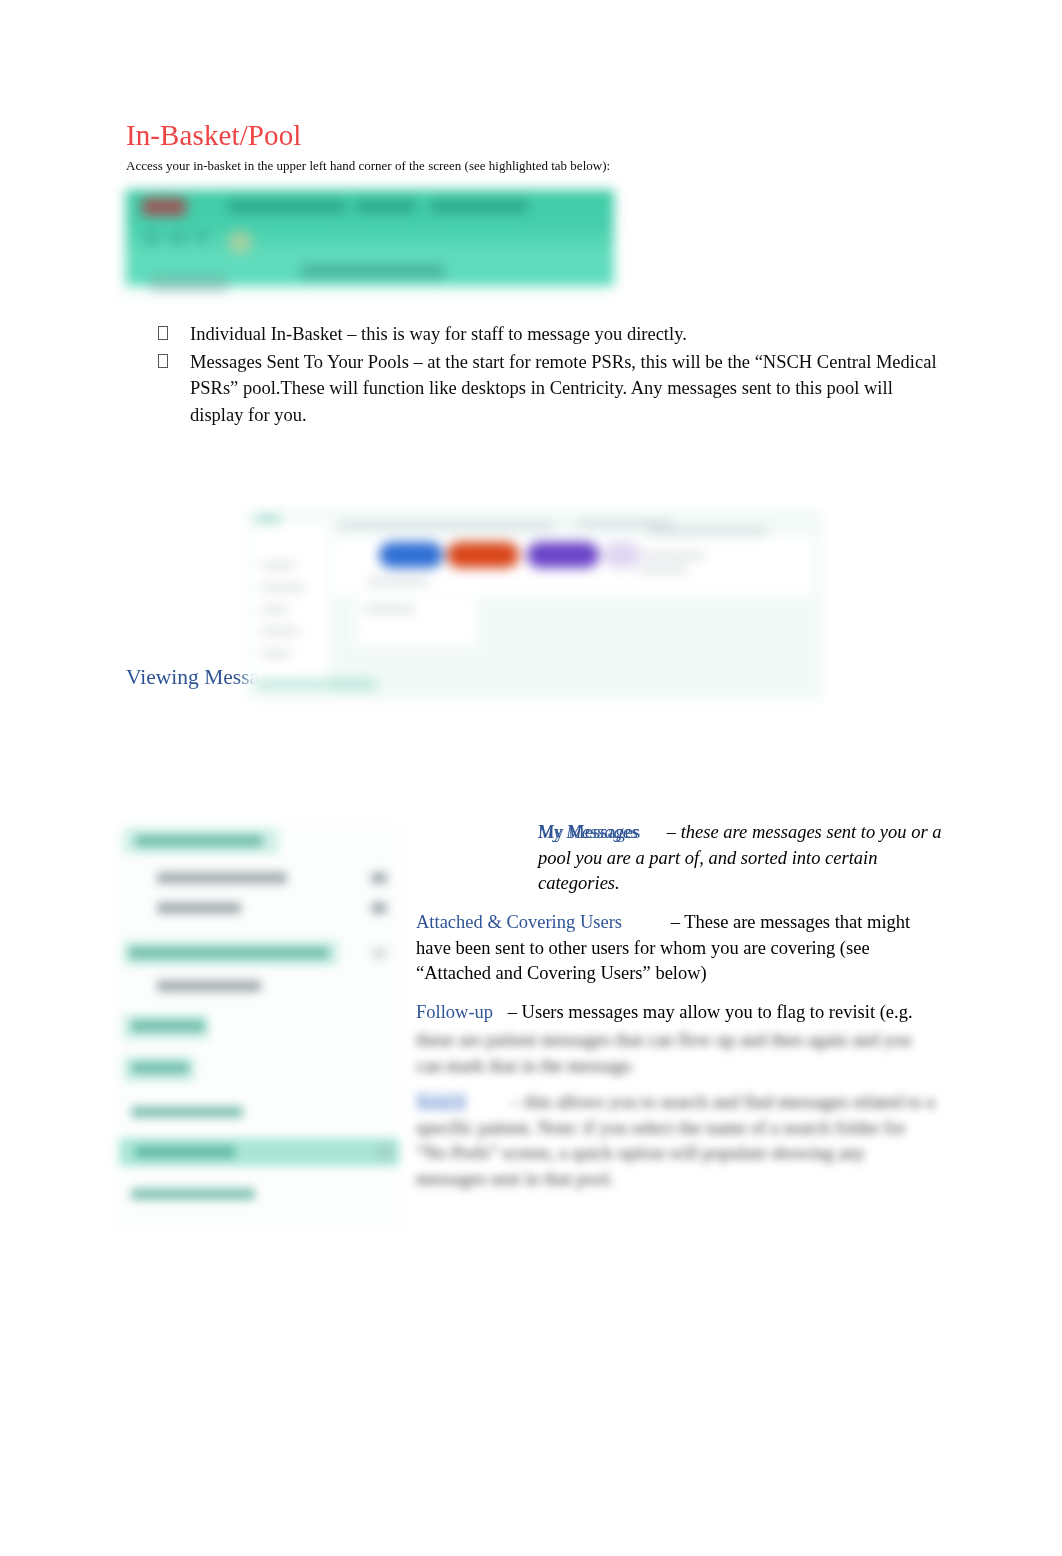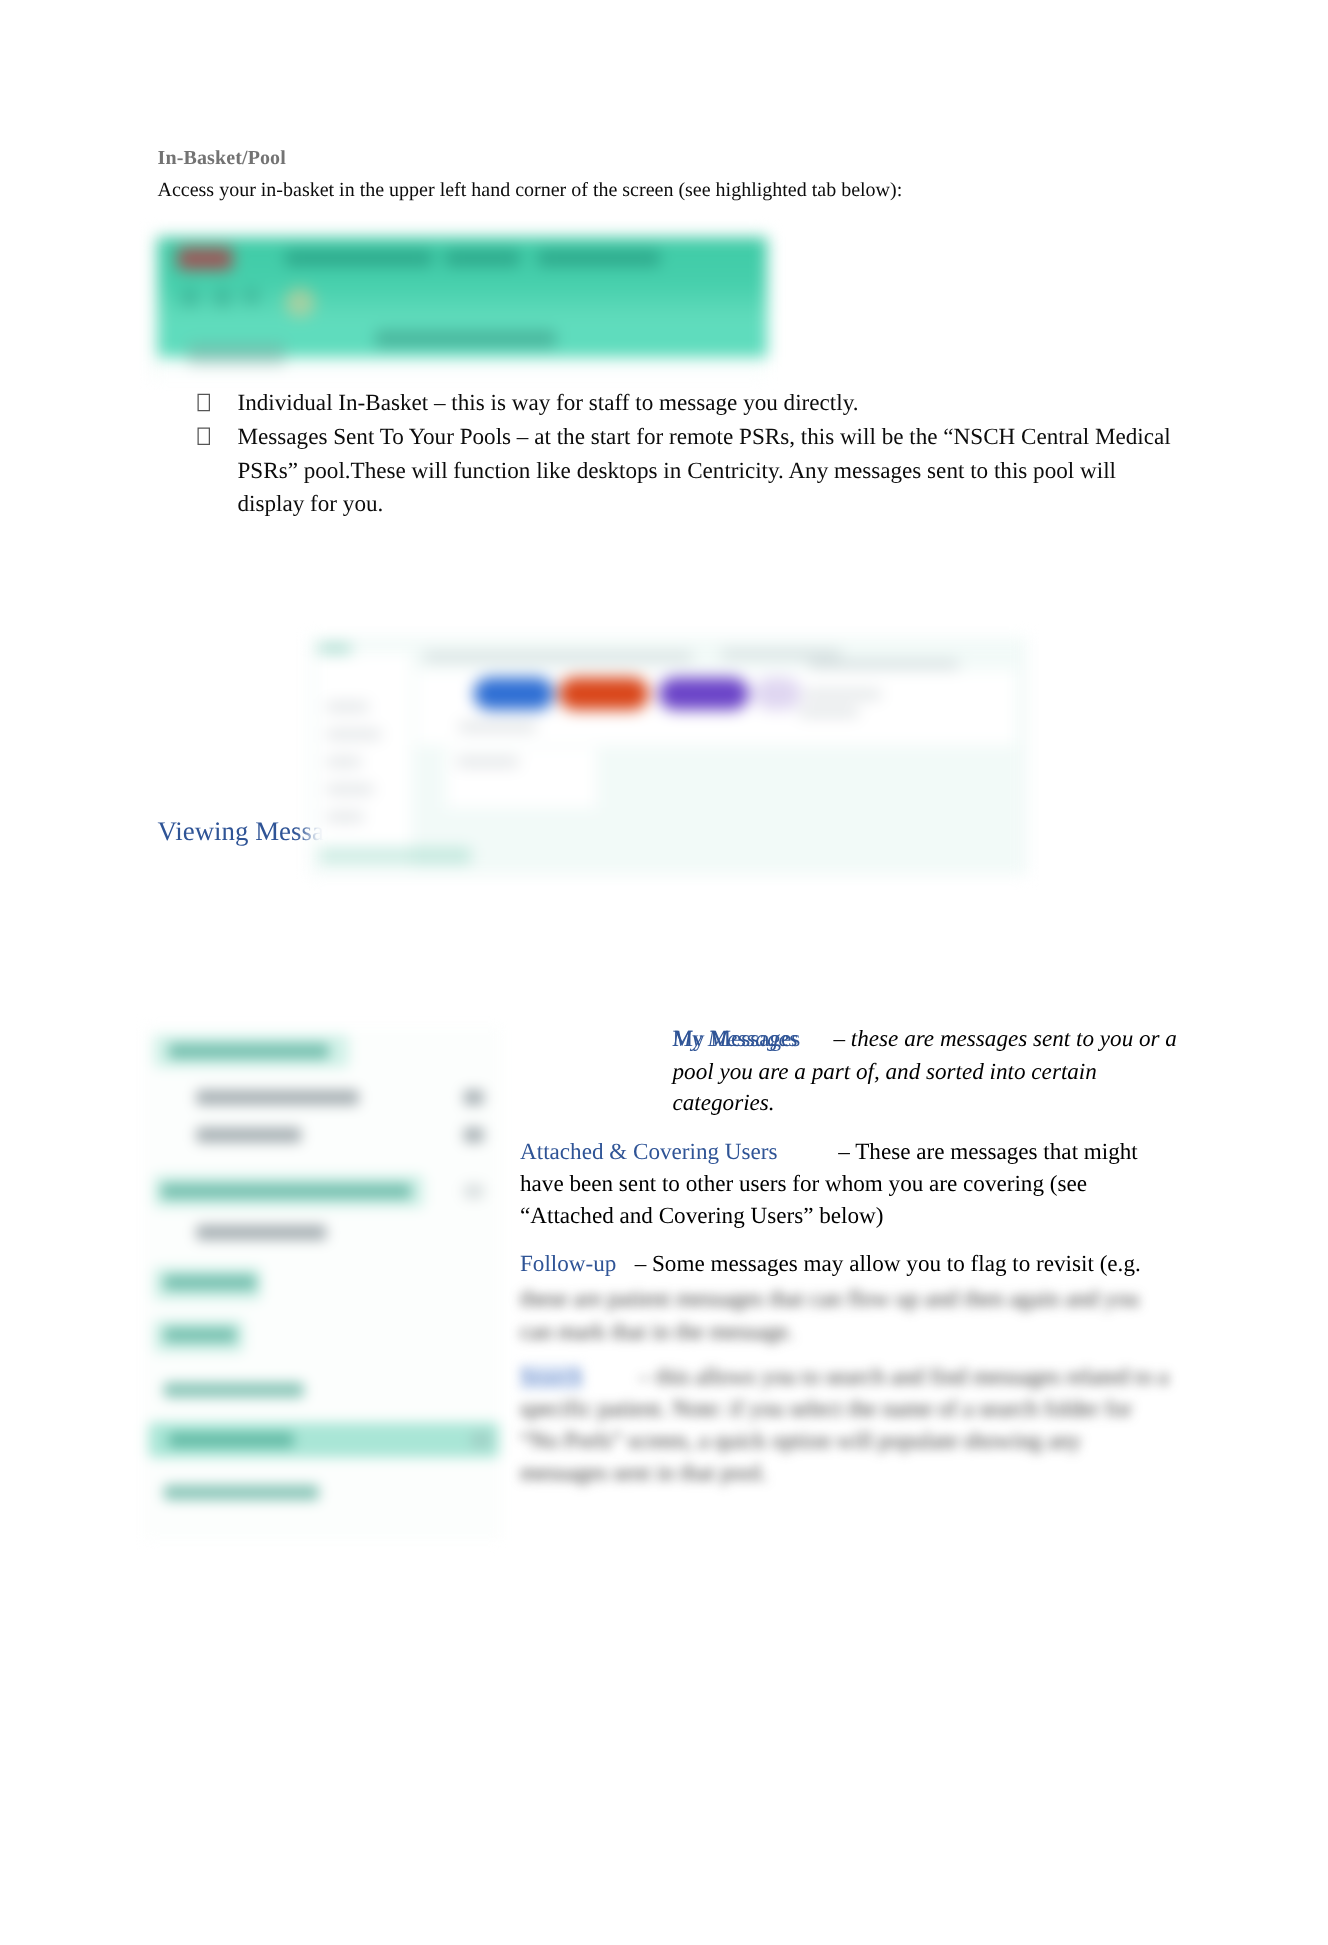--- a/index.html
+++ b/index.html
@@ -27,37 +27,37 @@
 
   
   .content {
     position: absolute;
     left: 126px;
     top: 118px;
     width: 812px;
   }
 
   h1.doc-h {
-    font-size: 16px;
-    font-weight: bold;
-    color: #737373;
+    font-size: 29px;
+    font-weight: normal;
+    color: #ef4444;
     margin: 0 0 5px 0;
     line-height: 1.18;
     letter-spacing: .1px;
   }
   h2.doc-h {
     font-size: 21.5px;
     font-weight: normal;
     color: #2F5496;
     margin: 0 0 3px 0;
     line-height: 1.18;
   }
 
   p.body {
-    font-size: 16px;
+    font-size: 13px;
     line-height: 1.37;
     margin: 0 0 6px 0;
     color: #0c0c0c;
   }
 
   ul.doc-list {
     list-style: none;
     margin: 10px 0 6px 0;
     padding: 0;
   }
@@ -416,21 +416,21 @@
   <div style="position:absolute;left:416px;top:910px;width:528px;font-size:18.5px;line-height:1.385;">
     <div>
       <span style="color:#2F5496;">Attached &amp; Covering Users</span>
       <span style="display:inline-block;width:44px;"></span><span>– These are messages that might have been sent to other users for whom you are covering (see “Attached and Covering Users” below)</span>
     </div>
   </div>
 
   <div style="position:absolute;left:416px;top:1000px;width:528px;font-size:18.5px;line-height:1.385;">
     <div>
       <span style="color:#2F5496;">Follow-up</span>
-      <span style="display:inline-block;width:10px;"></span><span>– Some messages may allow you to flag to revisit (e.g.</span>
+      <span style="display:inline-block;width:10px;"></span><span>– Users messages may allow you to flag to revisit (e.g.</span>
     </div>
   </div>
 
   <div class="blurtext" id="blur-p1">these are patient messages that can flow up and then again and you can mark that in the message.</div>
 
   <div class="blurtext" id="blur-p2">
     <span class="hl2">Search</span>
     <span style="display:inline-block;width:40px;"></span><span>– this allows you to search and find messages related to a specific patient. Note: if you select the name of a search folder for “No Prefs” screen, a quick option will populate showing any messages sent in that pool.</span>
   </div>
 

